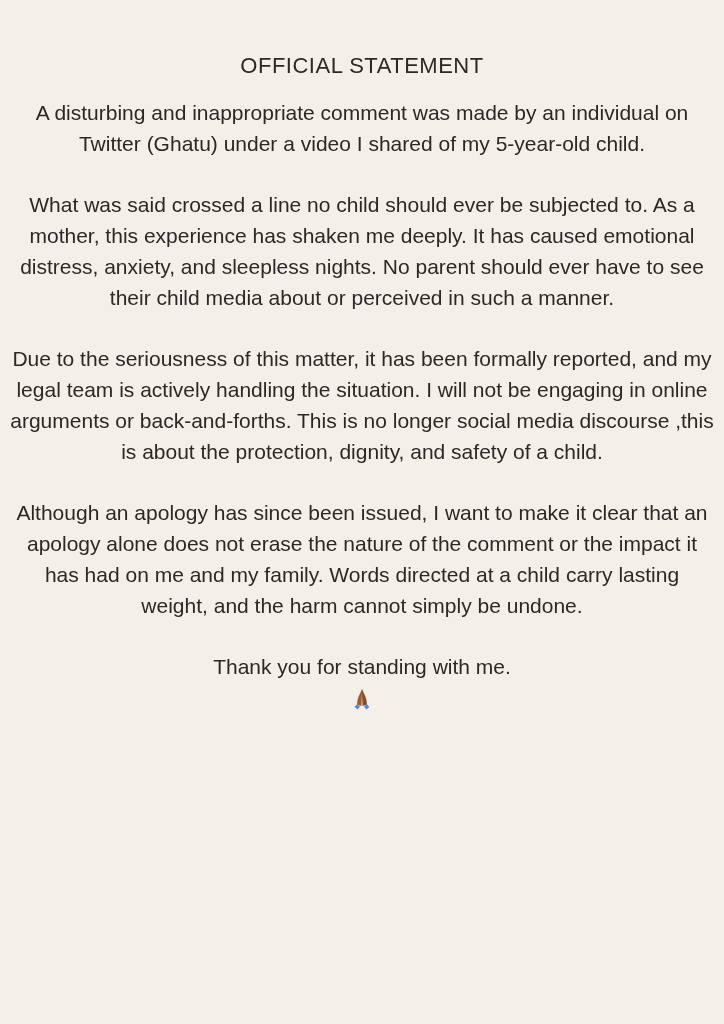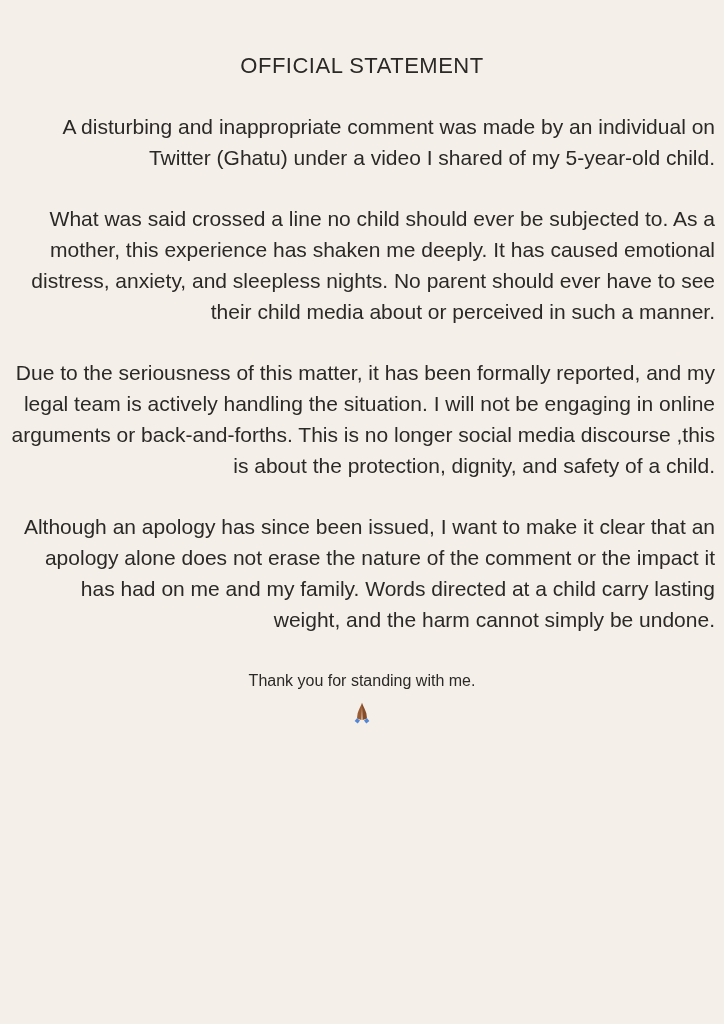--- a/index.html
+++ b/index.html
@@ -18,33 +18,32 @@
   }
   .statement {
     width: 100%;
     text-align: center;
   }
   .title {
     font-size: 22px;
     font-weight: 400;
     line-height: 31px;
     letter-spacing: 0.5px;
-    margin-bottom: 30px;
+    margin-bottom: 16px;
     color: #2b2926;
   }
   .para {
     font-size: 21px;
     font-weight: 400;
     line-height: 31px;
     margin-bottom: 30px;
     color: #2b2926;
-    text-align: right;
   }
   .closing {
-    font-size: 16px;
+    font-size: 21px;
     line-height: 31px;
     color: #2b2926;
   }
   .emoji-row {
     margin-top: 2px;
     line-height: 30px;
   }
   .emoji-row svg {
     vertical-align: middle;
   }

